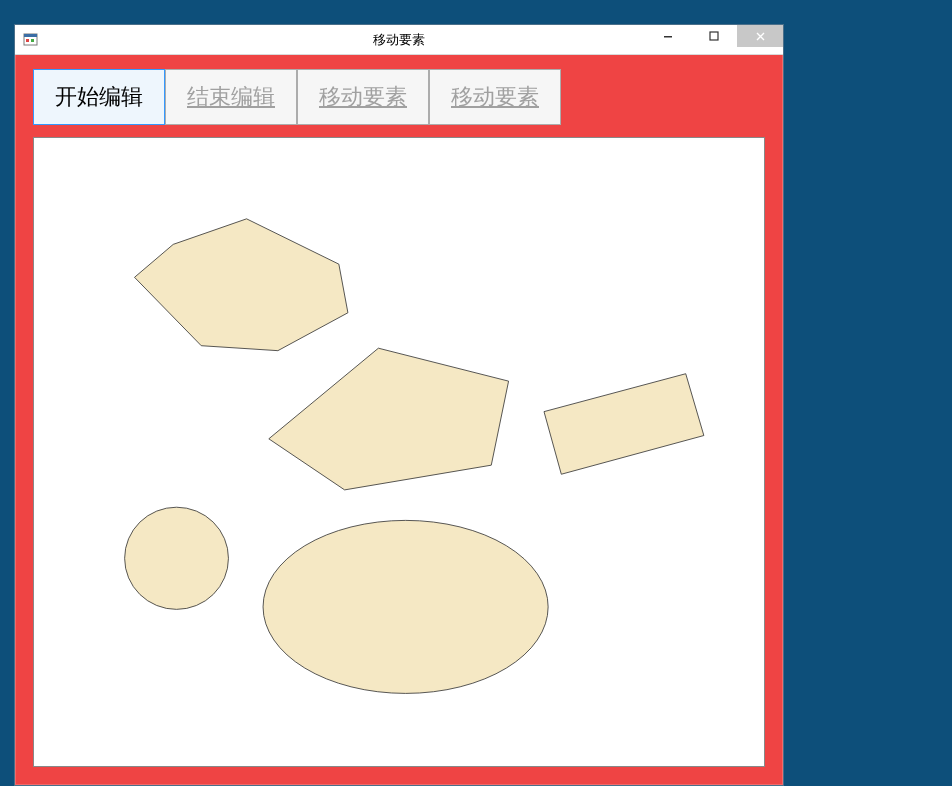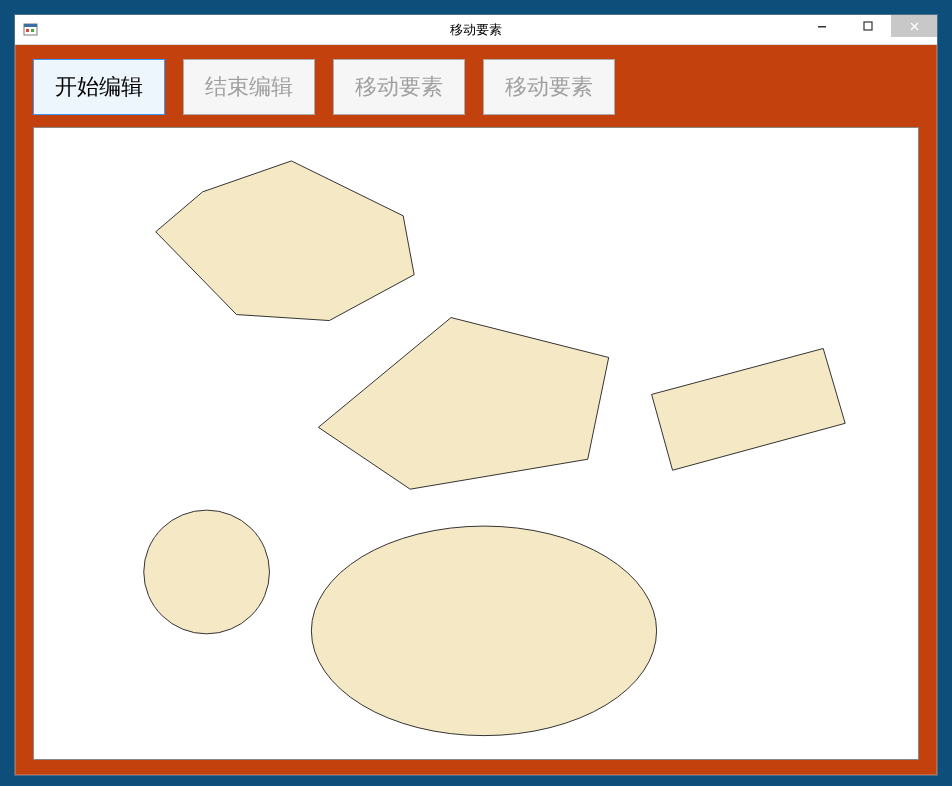--- a/index.html
+++ b/index.html
@@ -6,24 +6,24 @@
     body {
       background: #0d4f7a;
       width: 952px;
       height: 786px;
       font-family: "Microsoft YaHei", "SimSun", sans-serif;
       overflow: hidden;
     }
     .window {
       position: absolute;
       left: 14px;
-      top: 14px;
-      width: 924px;
+      top: 24px;
+      width: 770px;
       height: 762px;
-      background: #c2410c;
+      background: #ef4444;
       border: 1px solid #4a6f8a;
       box-shadow: 0 0 0 1px rgba(255,255,255,0.2) inset;
     }
     .titlebar {
       height: 30px;
       background: #fff;
       border-bottom: 1px solid #d9d9d9;
       display: flex;
       align-items: center;
       position: relative;
@@ -68,21 +68,20 @@
     }
     .titlebar-btn.close svg { display:block; }
     .client {
       padding: 14px 18px 18px 18px;
       height: calc(100% - 30px);
       display: flex;
       flex-direction: column;
     }
     .toolbar {
       display: flex;
-      gap: 18px;
       margin-bottom: 12px;
     }
     .tb-button {
       width: 132px;
       height: 56px;
       background: #f6f6f6;
       border: 1px solid #acacac;
       font-family: "KaiTi", "STKaiti", "SimSun", serif;
       font-size: 22px;
       cursor: default;
@@ -90,20 +89,21 @@
       align-items: center;
       justify-content: center;
     }
     .tb-button.active {
       border: 1px solid #3399ff;
       background: #eef6fd;
       color: #000;
     }
     .tb-button.disabled {
       color: #a0a0a0;
+      text-decoration: underline;
     }
     .canvas {
       flex: 1;
       background: #fff;
       border: 1px solid #888;
       position: relative;
     }
     .canvas svg {
       width: 100%;
       height: 100%;

